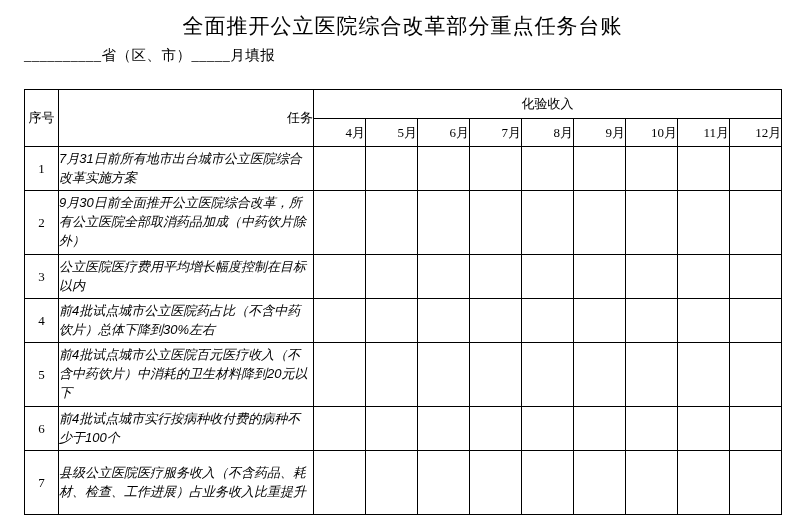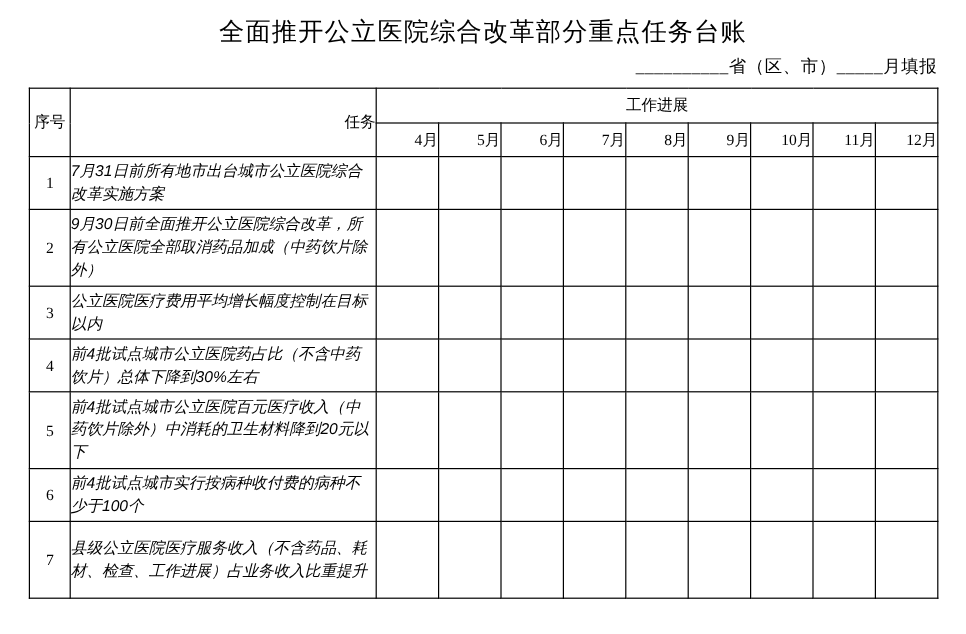--- a/index.html
+++ b/index.html
@@ -23,23 +23,23 @@
   }
   .doc-title {
     text-align: center;
     font-size: 21px;
     font-weight: normal;
     letter-spacing: 1px;
     margin: 12px 0 6px 0;
     font-family: "Liberation Serif", "DejaVu Serif", serif;
   }
   .subline {
-    text-align: right;
+    text-align: left;
     font-size: 14.5px;
-    margin: 0 0 8px 0;
+    margin: 0 0 24px 0;
     letter-spacing: 0.5px;
   }
   table.ledger {
     border-collapse: collapse;
     width: 757px;
     margin: 0 auto;
     table-layout: fixed;
   }
   table.ledger th, table.ledger td {
     border: 1px solid #000000;
@@ -108,21 +108,21 @@
       <col class="col-month">
       <col class="col-month">
       <col class="col-month">
       <col class="col-month">
       <col class="col-month">
     </colgroup>
     <thead>
       <tr>
         <th class="hdr-seq" rowspan="2">序号</th>
         <th class="hdr-task" rowspan="2">任务</th>
-        <th class="hdr-progress" colspan="9">工作进展</th>
+        <th class="hdr-progress" colspan="9">化验收入</th>
       </tr>
       <tr>
         <th class="hdr-month">4月</th>
         <th class="hdr-month">5月</th>
         <th class="hdr-month">6月</th>
         <th class="hdr-month">7月</th>
         <th class="hdr-month">8月</th>
         <th class="hdr-month">9月</th>
         <th class="hdr-month">10月</th>
         <th class="hdr-month">11月</th>
@@ -182,21 +182,21 @@
         <td class="cell"></td>
         <td class="cell"></td>
         <td class="cell"></td>
         <td class="cell"></td>
         <td class="cell"></td>
         <td class="cell"></td>
       </tr>
 
       <tr style="height:64px">
         <td class="seq">5</td>
-        <td class="task">前4批试点城市公立医院百元医疗收入（中药饮片除外）中消耗的卫生材料降到20元以下</td>
+        <td class="task">前4批试点城市公立医院百元医疗收入（不含中药饮片）中消耗的卫生材料降到20元以下</td>
         <td class="cell"></td>
         <td class="cell"></td>
         <td class="cell"></td>
         <td class="cell"></td>
         <td class="cell"></td>
         <td class="cell"></td>
         <td class="cell"></td>
         <td class="cell"></td>
         <td class="cell"></td>
       </tr>

